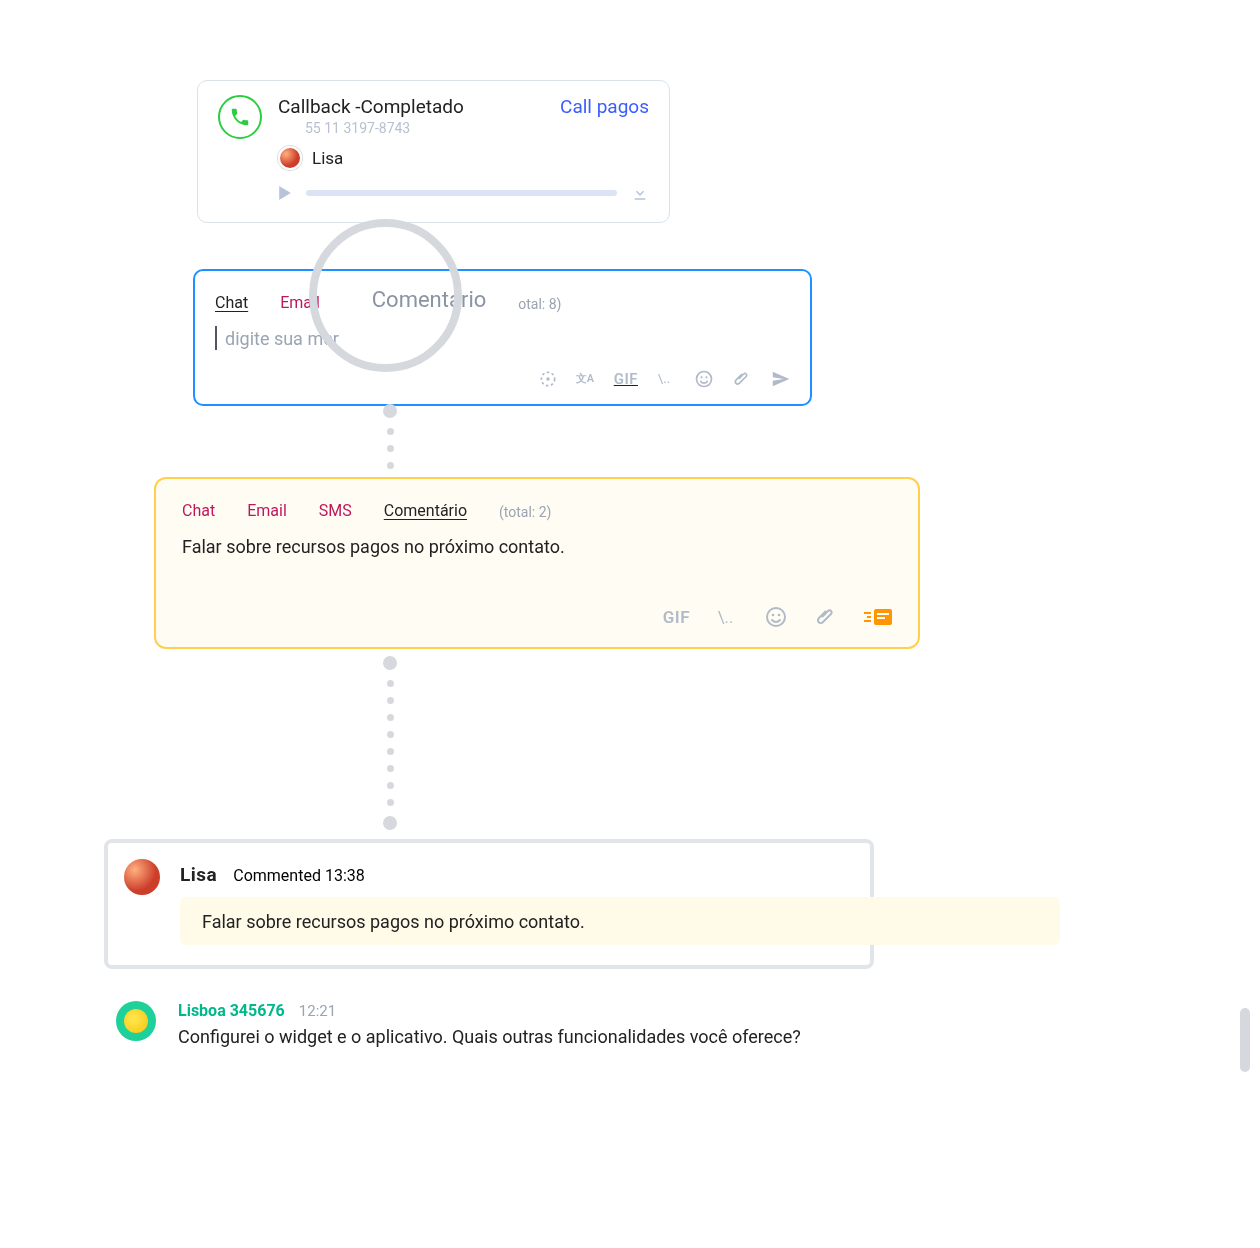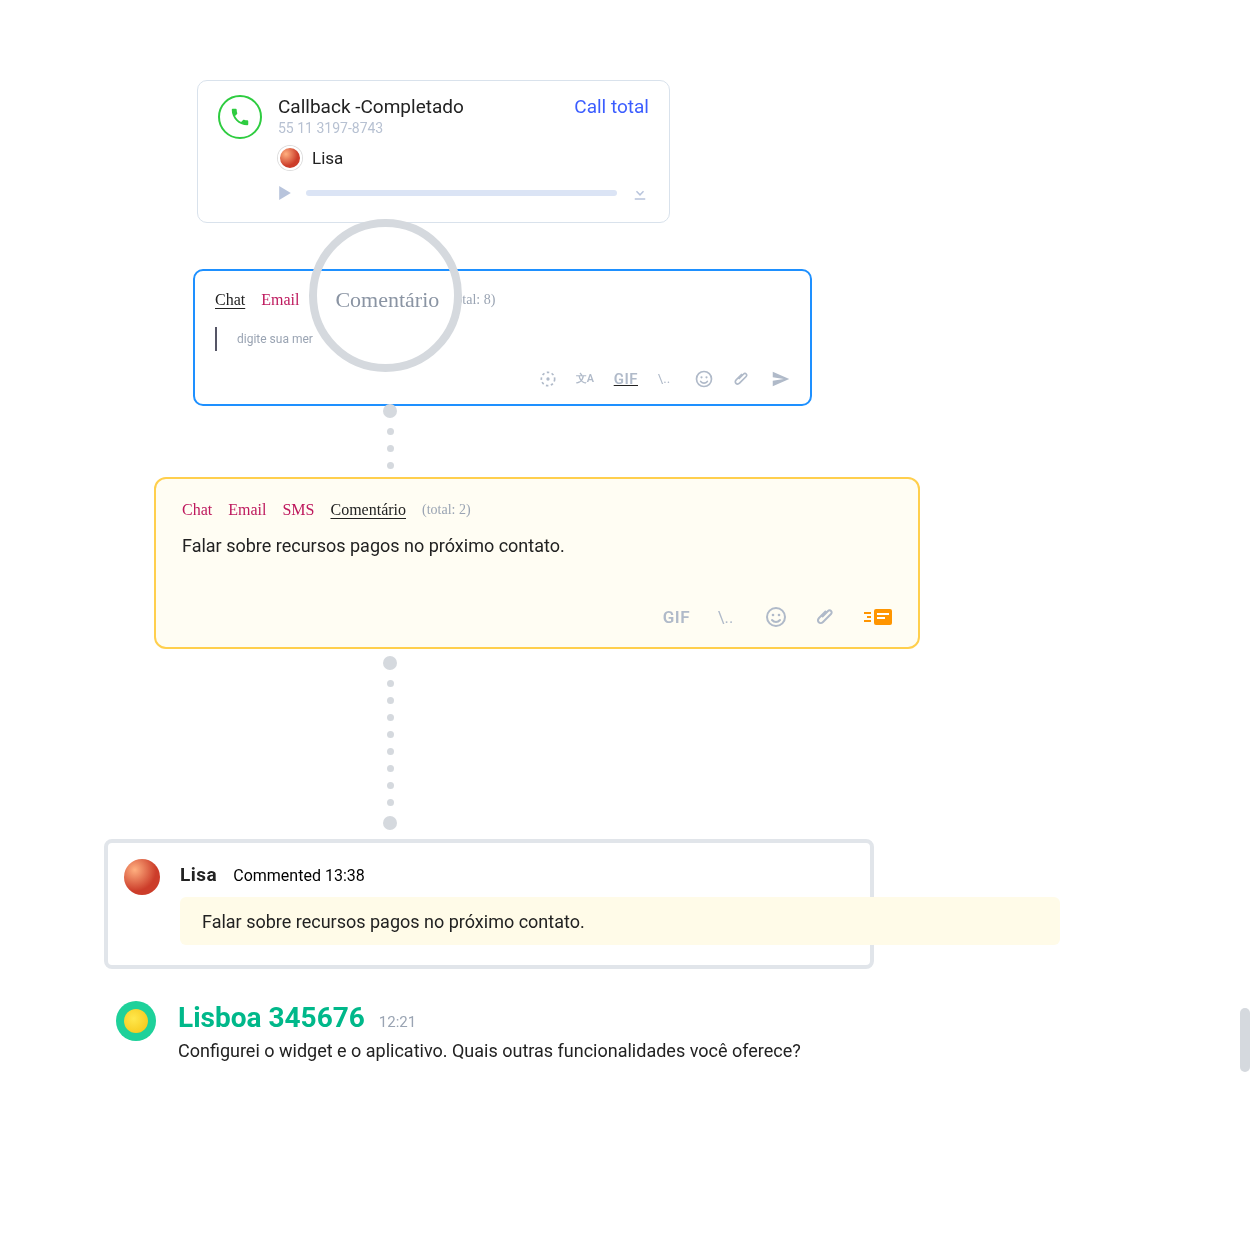--- a/index.html
+++ b/index.html
@@ -29,49 +29,49 @@
     width: 44px; height: 44px;
     border: 2px solid #2ecc40;
     border-radius: 50%;
     display: flex; align-items: center; justify-content: center;
     flex-shrink: 0;
   }
   .callback-body { flex: 1; }
   .callback-title-row { display: flex; justify-content: space-between; align-items: baseline; }
   .callback-title { font-size: 19px; color: #222; }
   .callback-link { font-size: 19px; color: #3b5dff; cursor: pointer; }
-  .callback-phone { font-size: 14px; color: #b7c1d2; margin-top: 2px; }
+  .callback-phone { font-size: 14px; color: #b7c1d2; margin-top: 2px; margin-left: 27px; }
   .callback-user { display: flex; align-items: center; gap: 10px; margin-top: 10px; }
   .avatar {
     width: 24px; height: 24px; border-radius: 50%;
     background: radial-gradient(circle at 30% 30%, #ffb080, #cc3d2a 60%);
     border: 2px solid #fff;
     box-shadow: 0 0 0 1px #ddd;
     flex-shrink: 0;
   }
   .callback-audio { display: flex; align-items: center; gap: 14px; margin-top: 14px; }
   .audio-track { flex: 1; height: 6px; background: #dbe4f5; border-radius: 3px; }
 
   .chat-compose-blue {
     position: absolute;
     left: 193px; top: 269px;
     width: 619px; height: 137px;
     border: 2px solid #1e90ff;
     border-radius: 10px;
     background: #fff;
     padding: 16px 20px;
   }
-  .tabs-row { display: flex; gap: 16px; align-items: center; font-size: 16px; font-family: Liberation Serif, serif; }
+  .tabs-row { display: flex; gap: 32px; align-items: flex-end; font-size: 16px; }
   .tab { color: #be185d; cursor: pointer; }
   .tab.active { color: #222; text-decoration: underline; text-underline-offset: 3px; }
   .tab.magnified { font-size: 22px; color: #8a94a3; }
   .tabs-total { color: #9aa4b3; font-size: 14px; }
   .compose-input {
-    margin-top: 14px; font-size: 12px; color: #9aa4b3;
-    border-left: 2px solid #556; padding-left: 20px;
+    margin-top: 14px; font-size: 18px; color: #9aa4b3;
+    border-left: 2px solid #556; padding-left: 8px;
     height: 24px; display: flex; align-items: center;
   }
   .toolbar-blue {
     position: absolute; right: 18px; bottom: 14px;
     display: flex; gap: 18px; align-items: center; text-decoration: underline;
   }
   .toolbar-icon { color: #b0bac9; cursor: pointer; display:flex; align-items:center; }
   .gif-label { font-weight: 600; font-size: 15px; color: #b0bac9; letter-spacing: 0.5px; }
 
   .magnifier {
@@ -146,21 +146,21 @@
   .contact-avatar {
     width: 40px; height: 40px; border-radius: 50%;
     background: #1ed19a;
     display:flex; align-items:center; justify-content:center;
   }
   .contact-avatar-inner {
     width: 24px; height: 24px; border-radius: 50%;
     background: radial-gradient(circle at 40% 40%, #ffe84d, #f5c211);
   }
   .contact-header { display: flex; align-items: baseline; gap: 14px; }
-  .contact-name { color: #00b88a; font-weight: 700; font-size: 28px; }
+  .contact-name { color: #00b88a; font-weight: 700; font-size: 16px; }
   .contact-time { color: #9aa4b3; font-size: 15px; }
   .contact-text { font-size: 18px; margin-top: 6px; max-width: 800px; }
 
   .scroll-thumb {
     position: absolute; right: 10px; top: 1008px;
     width: 10px; height: 64px;
     background: #d5d9de; border-radius: 5px;
   }
   svg { display: block; }
 </style>
@@ -169,21 +169,21 @@
 
 <div class="callback-card">
   <div class="phone-circle">
     <svg width="22" height="22" viewBox="0 0 24 24">
         <path fill="#2ecc40" d="M6.6 10.8c1.4 2.8 3.8 5.2 6.6 6.6l2.2-2.2c.3-.3.7-.4 1-.2 1.1.4 2.4.6 3.6.6.6 0 1 .4 1 1V20c0 .6-.4 1-1 1C10.6 21 3 13.4 3 4c0-.6.4-1 1-1h3.4c.6 0 1 .4 1 1 0 1.2.2 2.5.6 3.6.1.3 0 .8-.2 1l-2.2 2.2z"></path>
       </svg>
   </div>
   <div class="callback-body">
     <div class="callback-title-row">
       <div class="callback-title">Callback -Completado</div>
-      <div class="callback-link">Call total</div>
+      <div class="callback-link">Call pagos</div>
     </div>
     <div class="callback-phone">55 11 3197-8743</div>
     <div class="callback-user">
       <div class="avatar"></div>
       <div style="font-size:17px;">Lisa</div>
     </div>
     <div class="callback-audio">
       <span>
         <svg width="14" height="14" viewBox="0 0 10 12">
             <path fill="#b8c4dc" d="M0 0l10 6-10 6z"></path>

